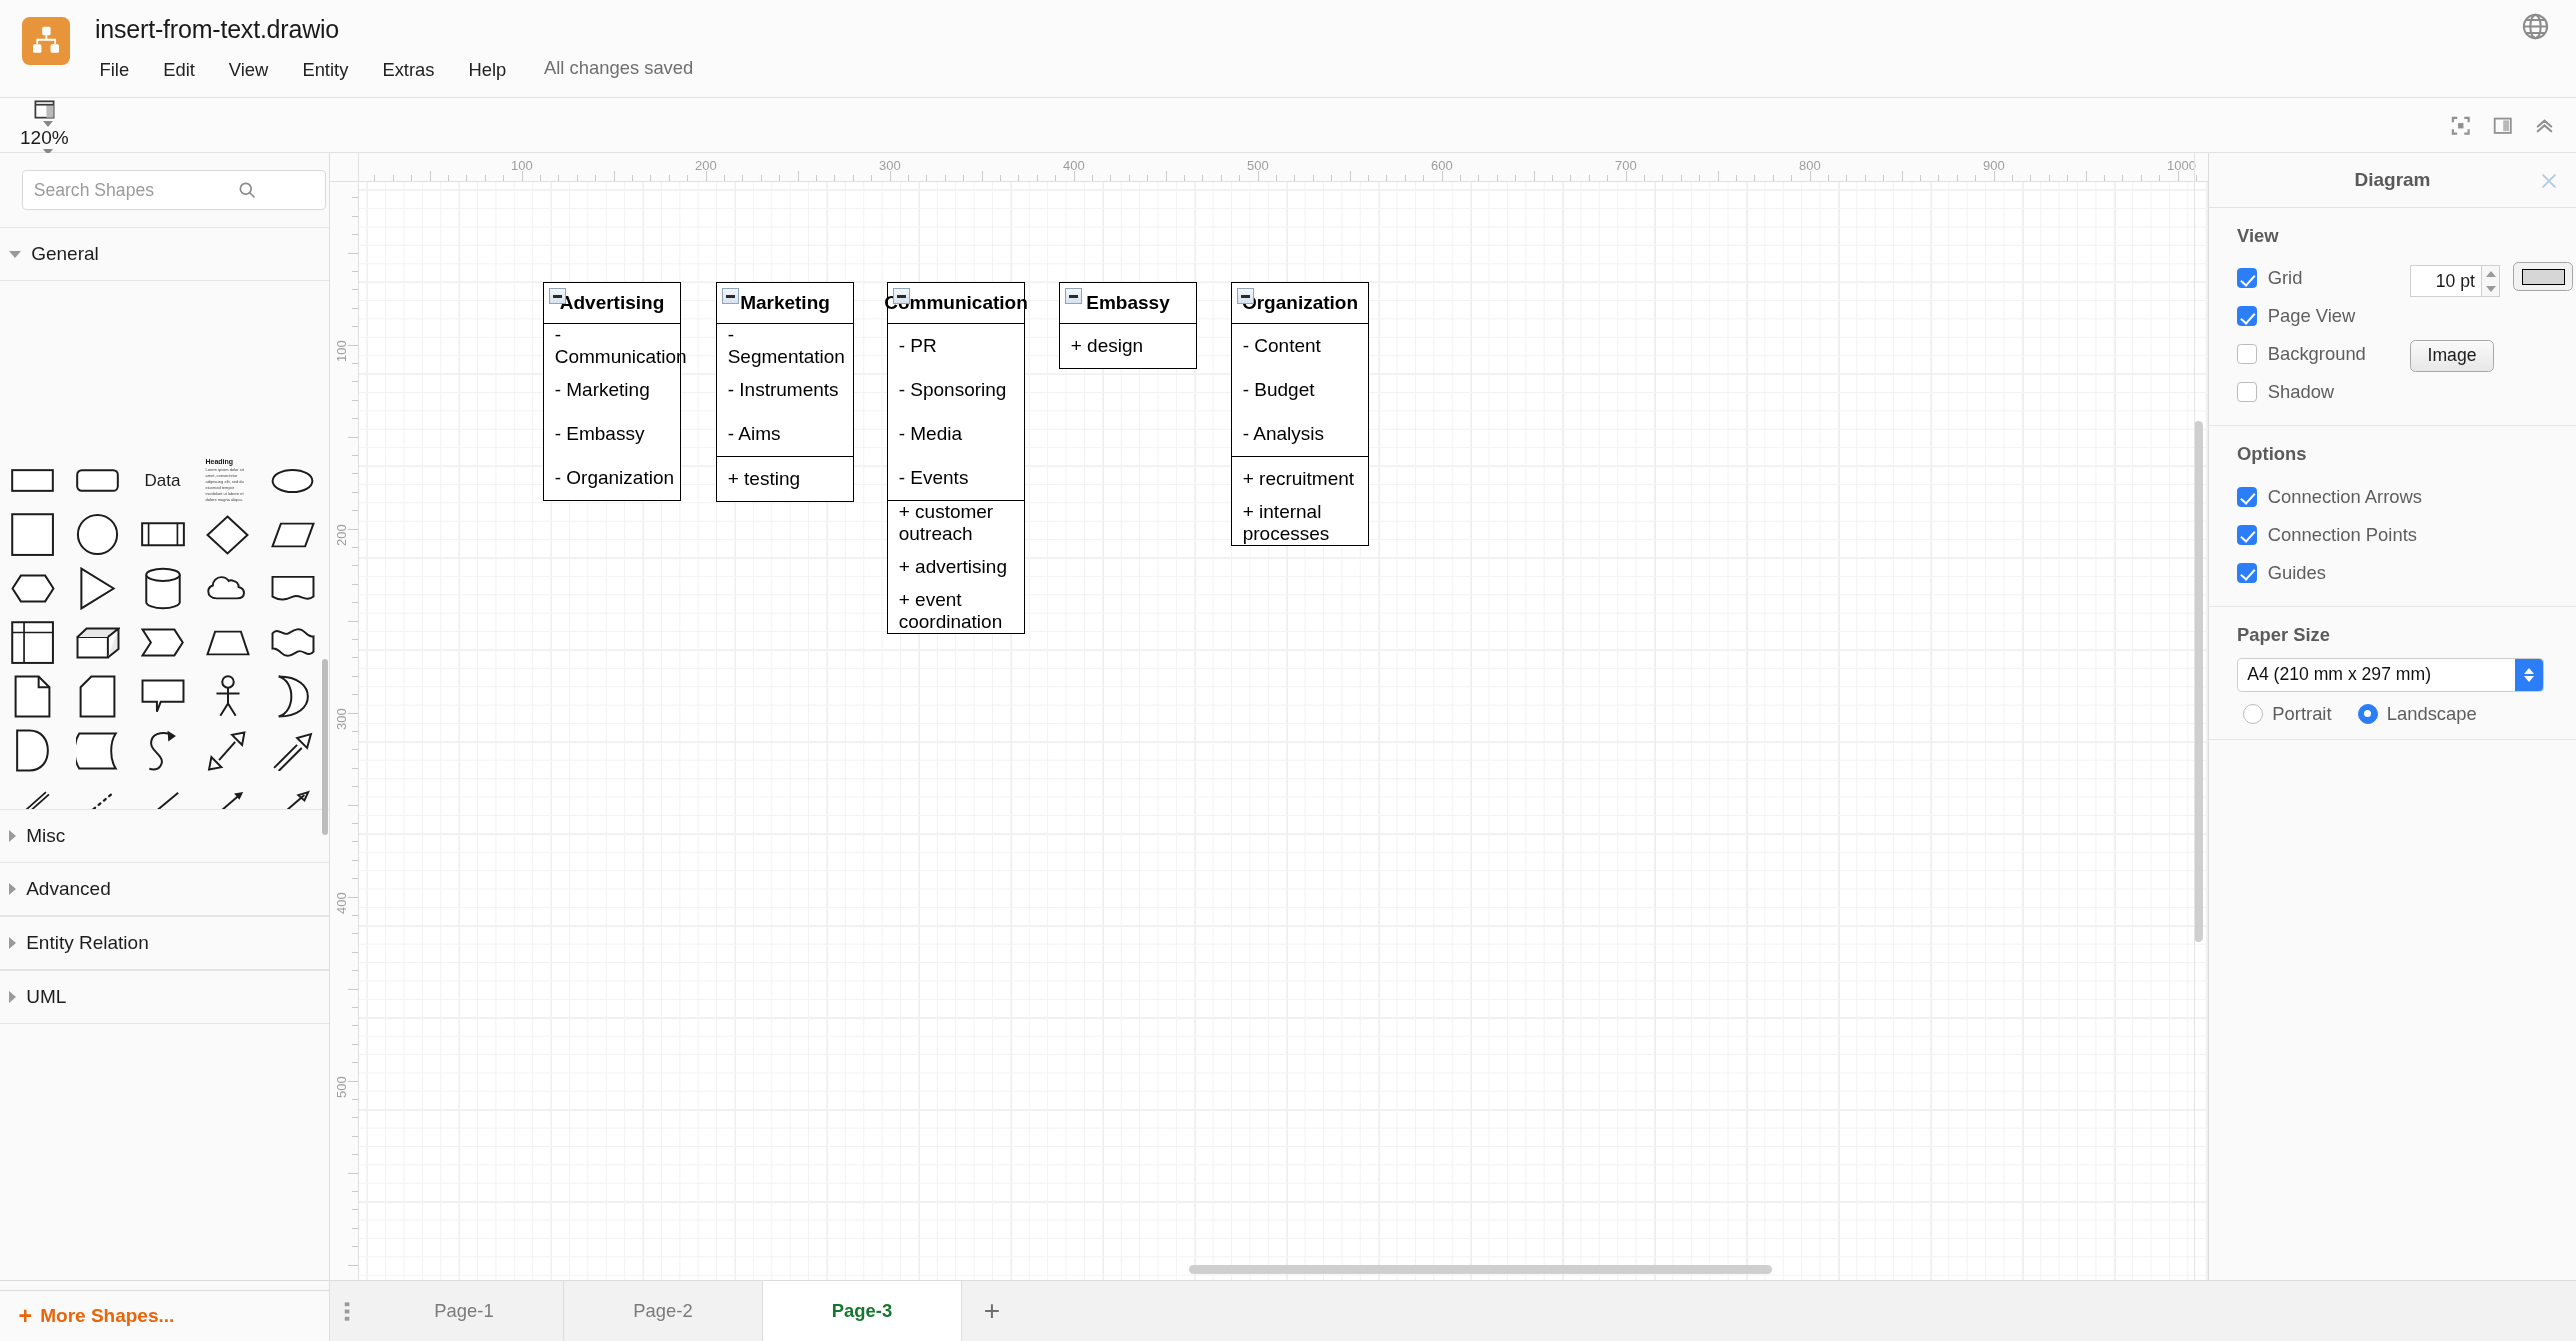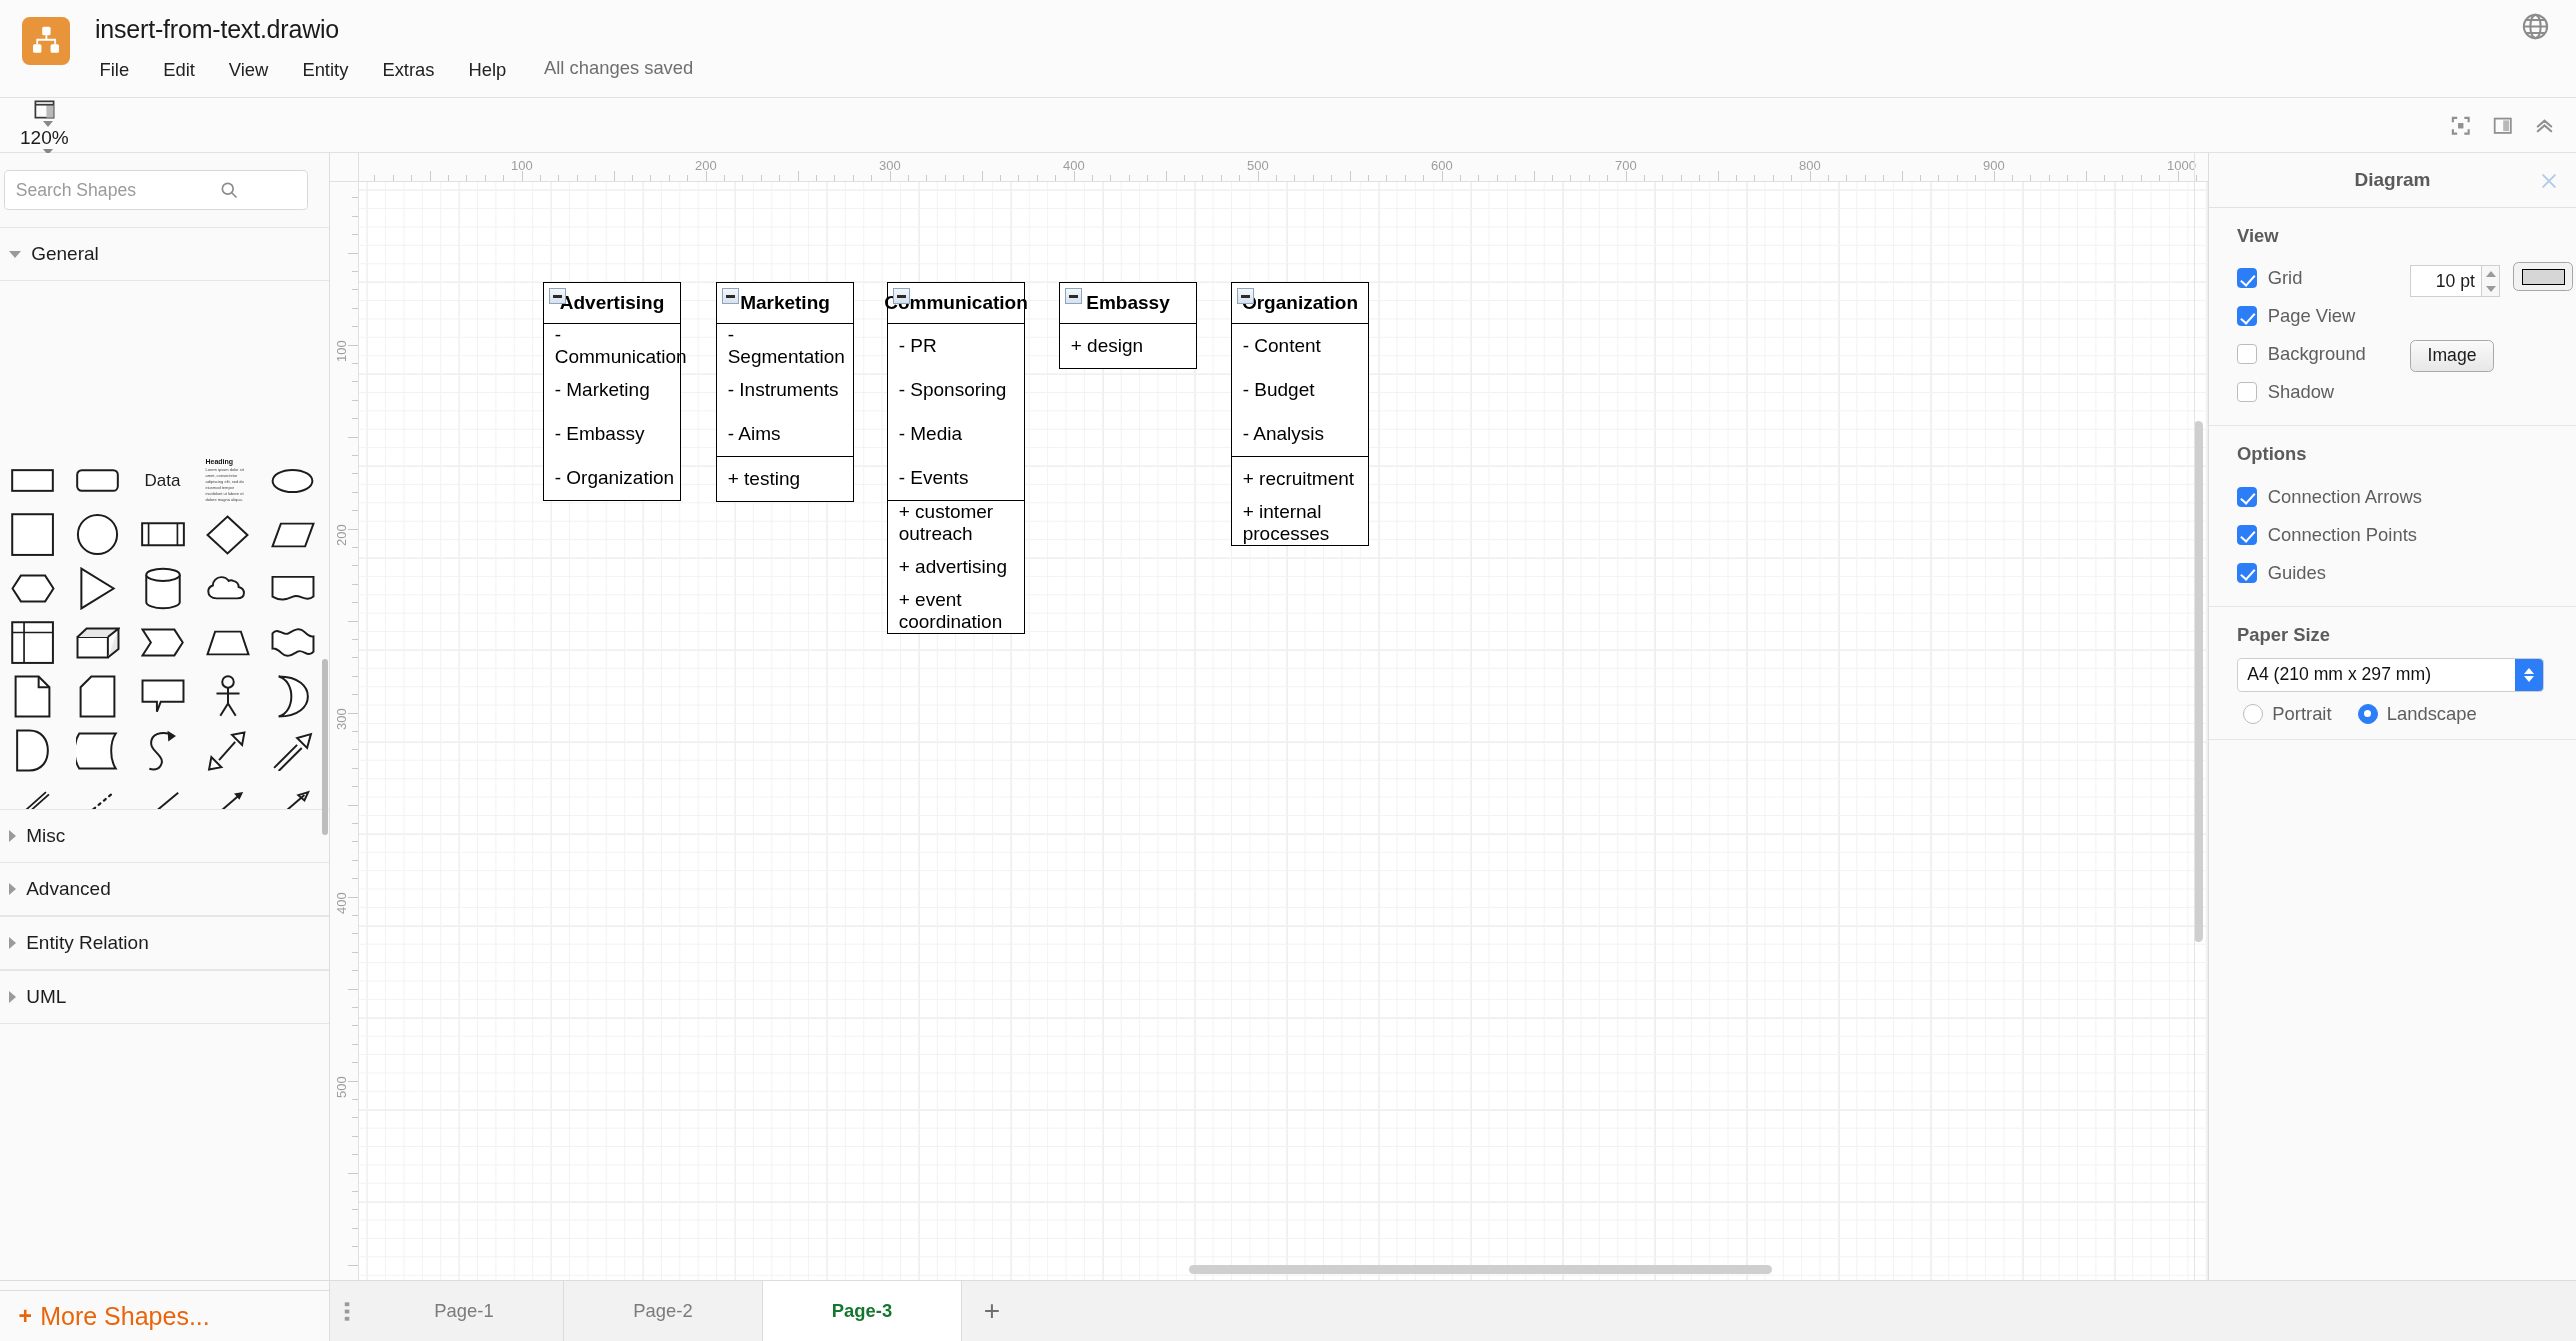--- a/index.html
+++ b/index.html
@@ -55,21 +55,21 @@
   .caret { width: 0; height: 0; border-left: 5.4px solid transparent;
     border-right: 5.4px solid transparent; border-top: 6.1px solid #888; margin-left: 7px; }
   .zoom-label { font-size: 19px; color: #1b1b1b; }
   .tb-right { position: absolute; right: 20px; top: 0; height: 55px; display: flex; align-items: center; gap: 20px; }
 
   
   .sidebar {
     position: absolute; left: 0; top: 153px; width: 330px; height: 1127px;
     background: #fafafa; border-right: 0.8px solid #dddddd; overflow: hidden;
   }
-  .search-wrap { position: absolute; left: 4px; top: 17px; width: 244px; height: 40px; }
+  .search-wrap { position: absolute; left: 22px; top: 17px; width: 244px; height: 40px; }
   .search-input {
     width: 304px; height: 40px; border: 0.8px solid #d8d8d8; border-radius: 4.6px;
     background: #ffffff; font-size: 17.6px; color: #333; padding: 0 37px 0 10.7px;
     font-family: "Liberation Sans", sans-serif; outline: none;
   }
   .search-input::placeholder { color: #9b9b9b; }
   .search-icon-pos { position: absolute; right: 9.2px; top: 10px; }
 
   .sb-section {
     position: relative; height: 54px; border-top: 0.8px solid #e6e6e6;
@@ -88,21 +88,21 @@
     padding: 10.7px 0 7.7px 0; background: #fafafa;
   }
   .pal-row { display: flex; height: 54px; }
   .pal-cell { width: 65px; display: flex; align-items: center; justify-content: center; cursor: default; }
 
   .more-shapes {
     position: absolute; left: 0; bottom: 0; width: 329px; height: 51px;
     border-top: 0.8px solid #dddddd; background: #fafafa;
     display: flex; align-items: center; padding-left: 18.4px;
   }
-  .more-shapes-label { font-size: 25px; color: #e8650a; font-weight: normal; }
+  .more-shapes-label { font-size: 19px; color: #e8650a; font-weight: bold; }
   .plus-orange { font-size: 23px; color: #e8650a; font-weight: bold; margin-right: 8.4px; line-height: 1; }
 
   .sb-scroll {
     position: absolute; right: 1.5px; top: 506px; width: 5.4px; height: 176px;
     background: #bdbdbd; border-radius: 3.1px;
   }
 
   
   .canvas-area {
     position: absolute; left: 330px; top: 153px; width: 1878px; height: 1127px;

